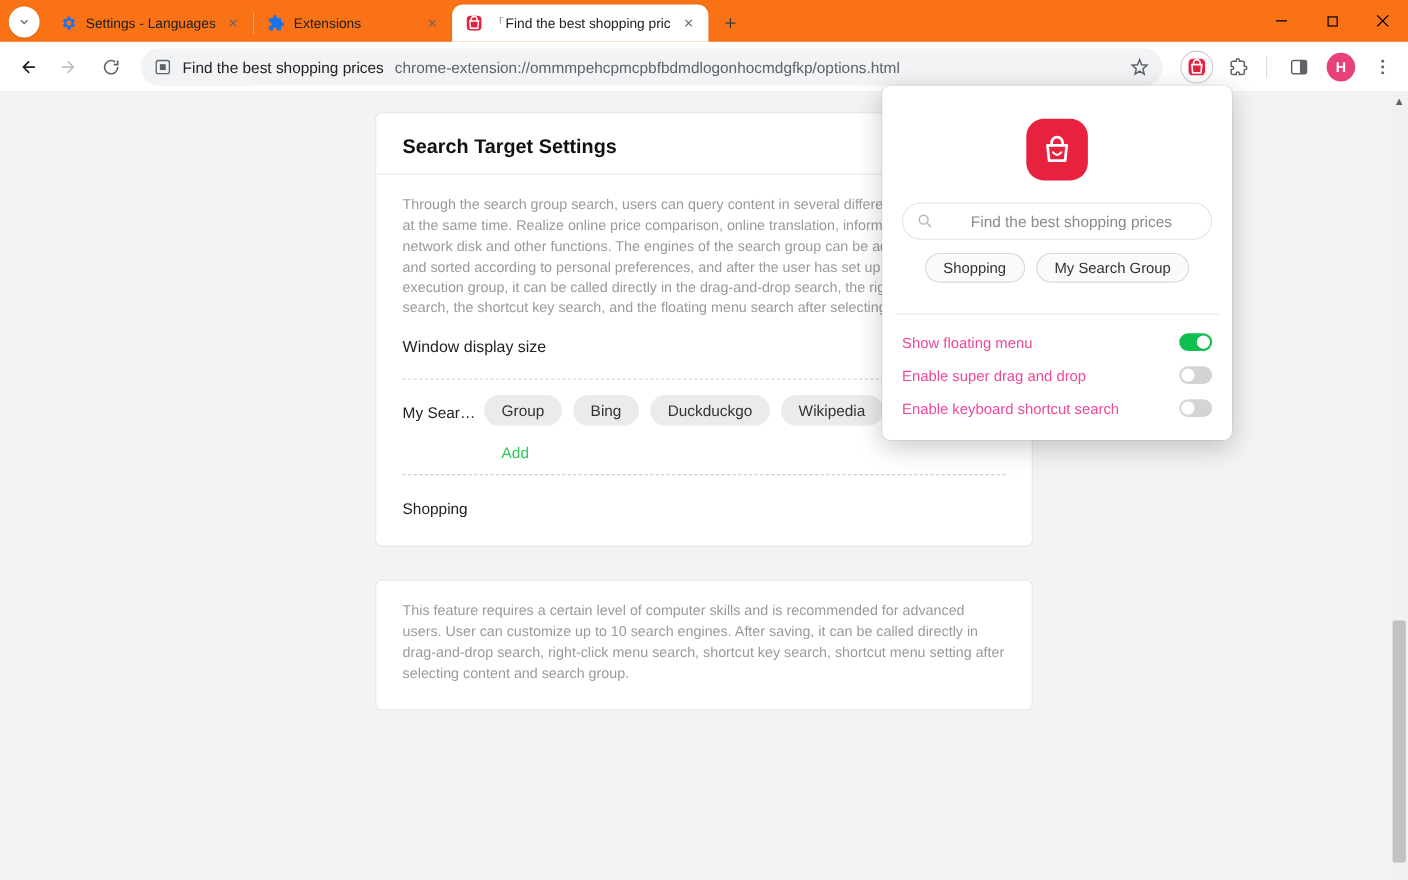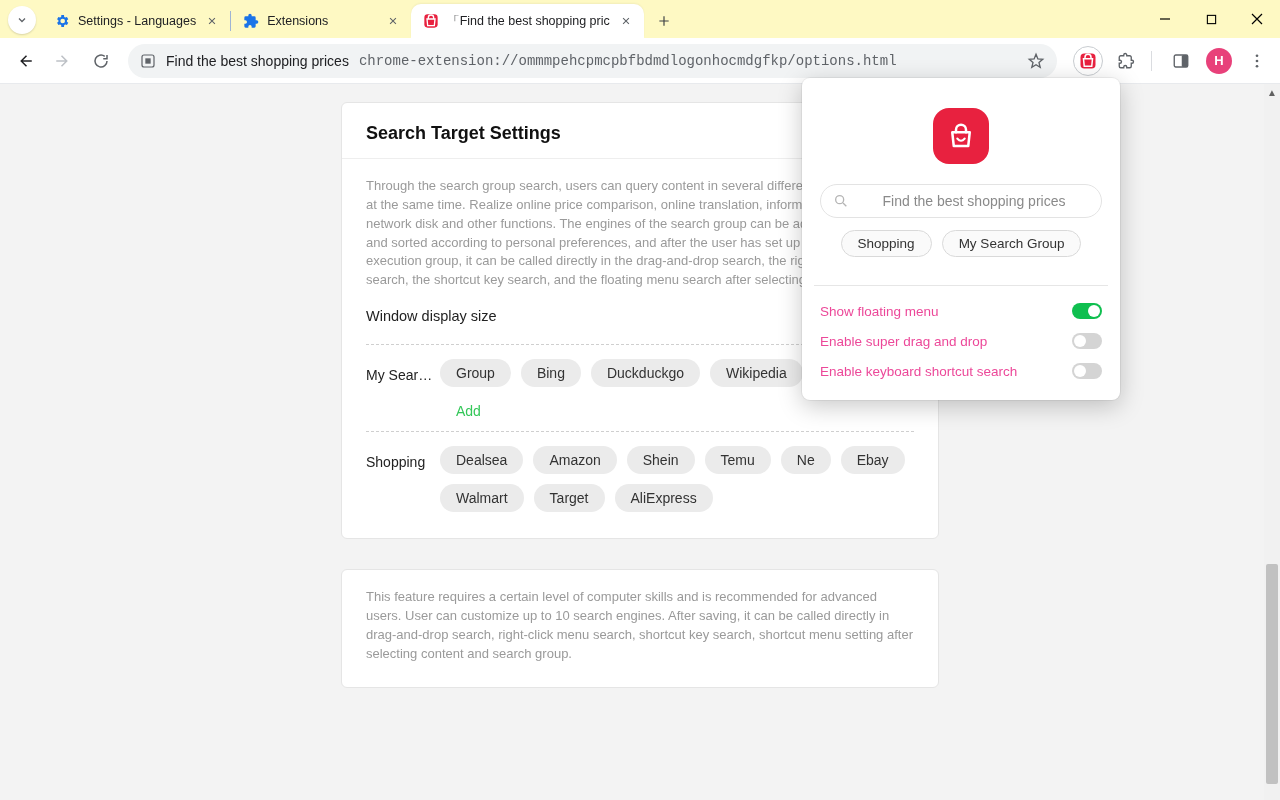--- a/index.html
+++ b/index.html
@@ -1,21 +1,21 @@
 <!DOCTYPE html>
 <html><head>
 <meta charset="utf-8">
 <style>
   * { box-sizing: border-box; margin: 0; padding: 0; }
   html, body { width: 1280px; height: 800px; overflow: hidden; font-family: "Segoe UI", Arial, sans-serif; background: #fff; }
   body { position: relative; }
 
   
   .tabstrip {
-    height: 38px; background: #fef9c3; display: flex; align-items: flex-end;
+    height: 38px; background: #f97316; display: flex; align-items: flex-end;
     padding-left: 6px; position: relative;
   }
   .tab-search-btn {
     width: 28px; height: 28px; border-radius: 50%; background: #fff;
     display: flex; align-items: center; justify-content: center; margin: 0 6px 4px 2px;
     box-shadow: 0 1px 2px rgba(0,0,0,.15);
   }
   .tab {
     height: 34px; display: flex; align-items: center; gap: 8px;
     padding: 0 10px 0 12px; min-width: 180px; max-width: 240px;
@@ -41,21 +41,21 @@
   }
   .nav-btn{width:34px;height:34px;border-radius:50%;display:flex;align-items:center;justify-content:center;color:#5f6368;}
   .nav-btn.disabled{color:#bdc1c6;}
   .omnibox{
     flex:1; height:34px; background:#f1f3f4; border-radius:17px;
     display:flex;align-items:center; padding:0 12px; gap:10px; font-size:14px; color:#202124;
     margin: 0 6px;
   }
   .omnibox .ext-icon{width:16px;height:16px;flex-shrink:0;}
   .omnibox .url-title{color:#202124;white-space:nowrap;}
-  .omnibox .url-rest{color:#5f6368;white-space:nowrap;overflow:hidden;font-family:Liberation Mono, monospace;}
+  .omnibox .url-rest{color:#5f6368;white-space:nowrap;overflow:hidden;}
   .omnibox .spacer{flex:1;}
   .omnibox .star{color:#5f6368;}
   .ext-pinned{
     width:30px;height:30px;border:1px solid #dadce0;border-radius:50%;
     display:flex;align-items:center;justify-content:center;margin-left:6px;
     background:#fff;
   }
   .toolbar-icon{width:30px;height:30px;display:flex;align-items:center;justify-content:center;color:#5f6368;margin-left:4px;}
   .tb-divider{width:1px;height:20px;background:#dadce0;margin:0 6px;}
   .avatar{width:26px;height:26px;border-radius:50%;background:#e8417a;color:#fff;font-size:13px;font-weight:600;display:flex;align-items:center;justify-content:center;}
@@ -291,31 +291,20 @@
           <div class="chip">Duckduckgo</div>
           <div class="chip">Wikipedia</div>
           <div class="chip">Twitter</div>
           <div class="chip add">Add</div>
         </div>
       </div>
       <div class="dotted-sep"></div>
 
       <div class="group-row">
         <div class="group-label">Shopping</div>
-        <div class="chip-wrap">
-          <div class="chip">Dealsea</div>
-          <div class="chip">Amazon</div>
-          <div class="chip">Shein</div>
-          <div class="chip">Temu</div>
-          <div class="chip">Ne</div>
-          <div class="chip">Ebay</div>
-          <div class="chip">Walmart</div>
-          <div class="chip">Target</div>
-          <div class="chip">AliExpress</div>
-        </div>
       </div>
     </div>
   </div>
 
   <div class="panel panel2">
     <div class="panel-body">
       <div class="desc" style="margin-bottom:4px">This feature requires a certain level of computer skills and is recommended for advanced users. User can customize up to 10 search engines. After saving, it can be called directly in drag-and-drop search, right-click menu search, shortcut key search, shortcut menu setting after selecting content and search group.</div>
     </div>
   </div>
 

